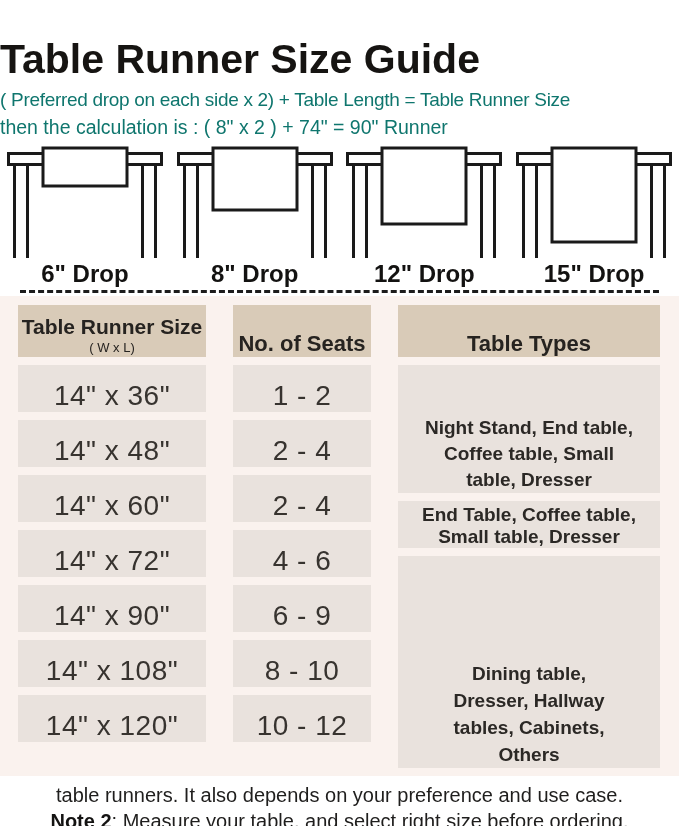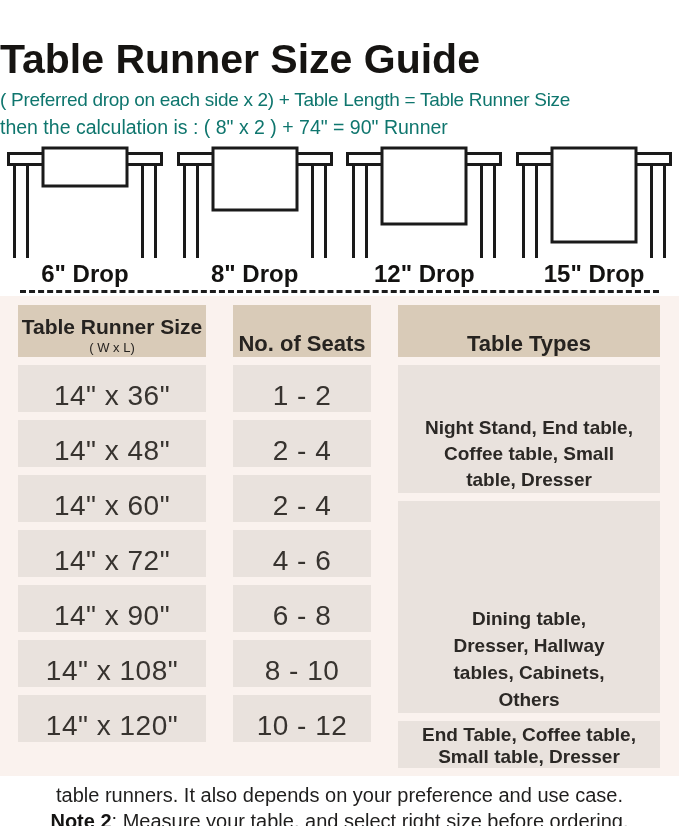--- a/index.html
+++ b/index.html
@@ -136,35 +136,35 @@
       <div class="cell data">14" x 108"</div>
       <div class="cell data">14" x 120"</div>
     </div>
 
     <div class="col col-seats">
       <div class="cell head">No. of Seats</div>
       <div class="cell data">1 - 2</div>
       <div class="cell data">2 - 4</div>
       <div class="cell data">2 - 4</div>
       <div class="cell data">4 - 6</div>
-      <div class="cell data">6 - 8</div>
+      <div class="cell data">6 - 9</div>
       <div class="cell data">8 - 10</div>
       <div class="cell data">10 - 12</div>
     </div>
 
     <div class="col col-types">
       <div class="cell head">Table Types</div>
       <div class="cell group g1">
         <span>Night Stand, End table, Coffee table, Small table, Dresser</span>
       </div>
+      <div class="cell group g2">
+        <span>End Table, Coffee table, Small table, Dresser</span>
+      </div>
       <div class="cell group g3">
         <span>Dining table, Dresser, Hallway tables, Cabinets, Others</span>
-      </div>
-      <div class="cell group g2">
-        <span>End Table, Coffee table, Small table, Dresser</span>
       </div>
     </div>
 
   </section>
 
   <footer class="notes">
     <p class="note">table runners. It also depends on your preference and use case.</p>
     <p class="note"><b>Note 2</b><span>: Measure your table, and select right size before ordering.</span></p>
   </footer>
 

